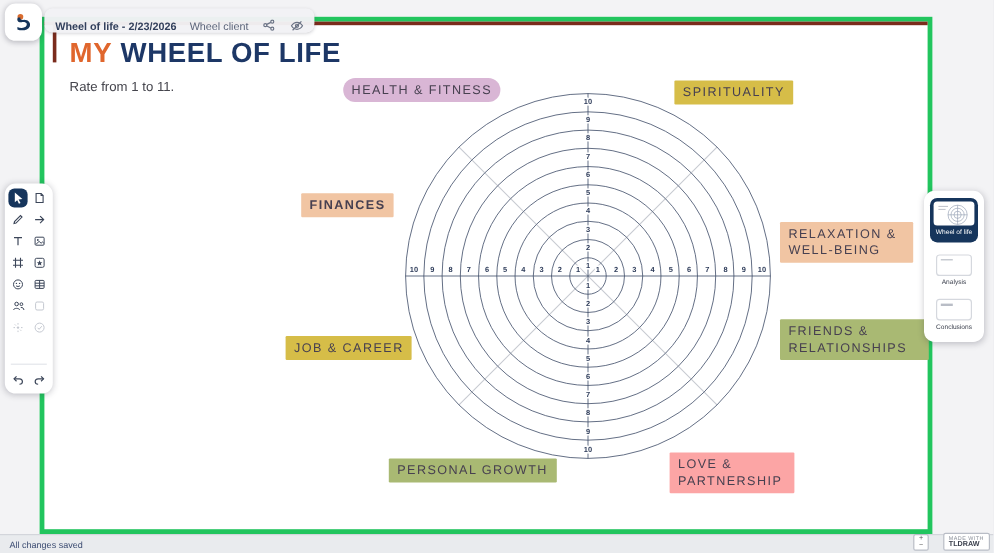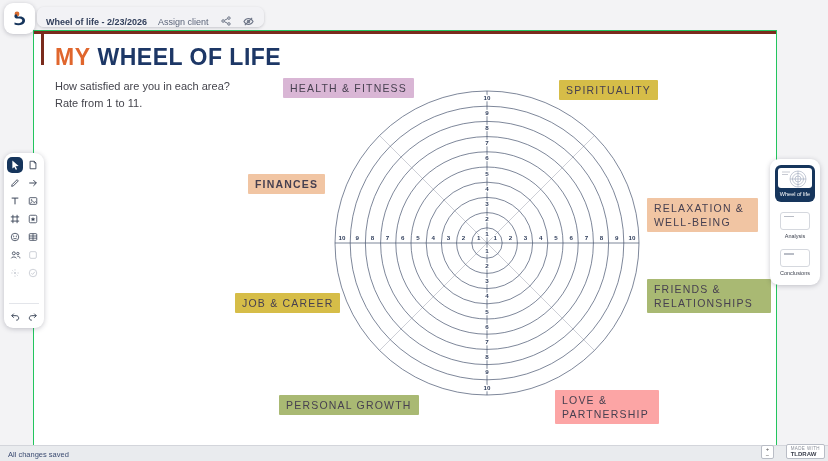--- a/index.html
+++ b/index.html
@@ -1,21 +1,21 @@
 <!DOCTYPE html>
 <html><head>
 <meta charset="utf-8">
 <style>
   html,body{margin:0;padding:0;background:#e8e9ed;}
   .stage{position:relative;width:828px;height:461px;background:#f3f3f5;overflow:hidden;
          font-family:"Liberation Sans",sans-serif;}
 
   
-  .page-frame{position:absolute;left:33px;top:30px;width:744px;height:431px;background:#ffffff;
-              border:1px solid #22c55e;box-sizing:border-box;}
+  .page-frame{position:absolute;left:33px;top:14px;width:744px;height:431px;background:#ffffff;
+              border:4px solid #22c55e;box-sizing:border-box;}
   .maroon-top{position:absolute;left:0;top:0;width:100%;height:3px;background:#7a2b1c;}
   .maroon-left{position:absolute;left:7px;top:0;width:3px;height:34px;background:#7a2b1c;}
   .ws-title{position:absolute;left:21px;top:13px;font-size:23px;font-weight:bold;letter-spacing:.5px;white-space:nowrap;}
   .ws-title .accent{color:#e0662d;}
   .ws-title .rest{color:#1d3766;margin-left:7px;}
   .ws-sub{position:absolute;left:21px;top:47px;font-size:11px;color:#45454d;line-height:17px;}
 
   
   .wheel-wrap{position:absolute;left:293px;top:52px;width:320px;height:320px;}
 
@@ -85,21 +85,20 @@
 <div class="stage">
 
   <div class="page-frame">
     <div class="maroon-top"></div>
     <div class="maroon-left"></div>
 
     <div class="ws-title">
       <span class="accent">MY</span><span class="rest">WHEEL OF LIFE</span>
     </div>
     <div class="ws-sub">
-      <div>How satisfied are you in each area?</div>
       <div>Rate from 1 to 11.</div>
     </div>
 
     <div class="wheel-wrap">
       <svg id="wheel-svg" width="320" height="320" viewBox="0 0 320 320">
           <line x1="52.51976925964479" y1="52.51976925964479" x2="267.4802307403552" y2="267.4802307403552" stroke="#c7cad1" stroke-width="0.9"></line>
           <line x1="52.51976925964479" y1="267.4802307403552" x2="267.4802307403552" y2="52.51976925964479" stroke="#c7cad1" stroke-width="0.9"></line>
           <circle cx="160" cy="160" r="15.2" fill="none" stroke="#46536e" stroke-width="0.7"></circle>
           <circle cx="160" cy="160" r="30.4" fill="none" stroke="#46536e" stroke-width="0.7"></circle>
           <circle cx="160" cy="160" r="45.599999999999994" fill="none" stroke="#46536e" stroke-width="0.7"></circle>
@@ -148,40 +147,40 @@
           <text x="160" y="289.79999999999995" font-size="6.2" font-weight="bold" font-family="&quot;Liberation Sans&quot;, sans-serif" fill="#2e3c5a" text-anchor="middle" stroke="#ffffff" stroke-width="2.4" paint-order="stroke" dominant-baseline="middle">9</text>
           <text x="30.200000000000017" y="156.5" font-size="6.2" font-weight="bold" font-family="&quot;Liberation Sans&quot;, sans-serif" fill="#2e3c5a" text-anchor="middle" stroke="#ffffff" stroke-width="2.4" paint-order="stroke">9</text>
           <text x="289.79999999999995" y="156.5" font-size="6.2" font-weight="bold" font-family="&quot;Liberation Sans&quot;, sans-serif" fill="#2e3c5a" text-anchor="middle" stroke="#ffffff" stroke-width="2.4" paint-order="stroke">9</text>
           <text x="160" y="15" font-size="6.2" font-weight="bold" font-family="&quot;Liberation Sans&quot;, sans-serif" fill="#2e3c5a" text-anchor="middle" stroke="#ffffff" stroke-width="2.4" paint-order="stroke" dominant-baseline="middle">10</text>
           <text x="160" y="305" font-size="6.2" font-weight="bold" font-family="&quot;Liberation Sans&quot;, sans-serif" fill="#2e3c5a" text-anchor="middle" stroke="#ffffff" stroke-width="2.4" paint-order="stroke" dominant-baseline="middle">10</text>
           <text x="15" y="156.5" font-size="6.2" font-weight="bold" font-family="&quot;Liberation Sans&quot;, sans-serif" fill="#2e3c5a" text-anchor="middle" stroke="#ffffff" stroke-width="2.4" paint-order="stroke">10</text>
           <text x="305" y="156.5" font-size="6.2" font-weight="bold" font-family="&quot;Liberation Sans&quot;, sans-serif" fill="#2e3c5a" text-anchor="middle" stroke="#ffffff" stroke-width="2.4" paint-order="stroke">10</text>
         </svg>
     </div>
 
-    <div class="cat cat-0" style="background: rgb(217, 182, 213);">HEALTH &amp; FITNESS</div>
+    <div class="cat cat-0" style="background: rgb(217, 182, 213); border-radius: 10px;">HEALTH &amp; FITNESS</div>
     <div class="cat cat-1" style="background: rgb(214, 189, 72);">SPIRITUALITY</div>
     <div class="cat cat-2" style="background: rgb(241, 197, 163); font-weight: bold;">FINANCES</div>
     <div class="cat cat-3 w2" style="background: rgb(241, 197, 163); margin-top: 36px;">RELAXATION &amp; WELL-BEING</div>
     <div class="cat cat-5 w2" style="background: rgb(169, 185, 115);">FRIENDS &amp; RELATIONSHIPS</div>
     <div class="cat cat-4" style="background: rgb(214, 189, 72);">JOB &amp; CAREER</div>
-    <div class="cat cat-6" style="background: rgb(169, 185, 115);">PERSONAL GROWTH</div>
+    <div class="cat cat-6" style="background: rgb(169, 185, 115); margin-left: 42px;">PERSONAL GROWTH</div>
     <div class="cat cat-7 w2" style="background: #fca5a5;">LOVE &amp; PARTNERSHIP</div>
   </div>
 
   <div class="logo-box">
     <svg width="19" height="19" viewBox="0 0 19 19">
       <circle cx="7" cy="5" r="2.4" fill="#d96c2f"></circle>
       <path d="M5 5.5 C3.5 7.5 5 10 8 9.5 C11.5 9 13 10.5 12 12.5 C11 14.5 7 14.8 4.5 13.5 L4.5 15.5 C8 17 13.5 16.3 14.8 13 C16 9.8 13 7.2 9.5 7.6 C7.5 7.8 6.5 6.8 7 5.5 Z" fill="#16355c"></path>
     </svg>
   </div>
 
   <div class="top-toolbar">
     <span class="doc-title">Wheel of life - 2/23/2026</span>
-    <button class="assign-btn">Assign client</button>
+    <button class="assign-btn">Wheel client</button>
     <span class="tb-icon">
       <svg width="10" height="10" viewBox="0 0 12 12" fill="none" stroke="currentColor" stroke-width="1.2">
         <circle cx="9.5" cy="2.5" r="1.5"></circle>
           <circle cx="2.5" cy="6" r="1.5"></circle>
           <circle cx="9.5" cy="9.5" r="1.5"></circle>
         <path d="M4 5.2 8 3.2 M4 6.8 8 8.8"></path>
       </svg>
     </span>
     <span class="tb-icon">
       <svg width="11" height="11" viewBox="0 0 12 12" fill="none" stroke="currentColor" stroke-width="1.1">

